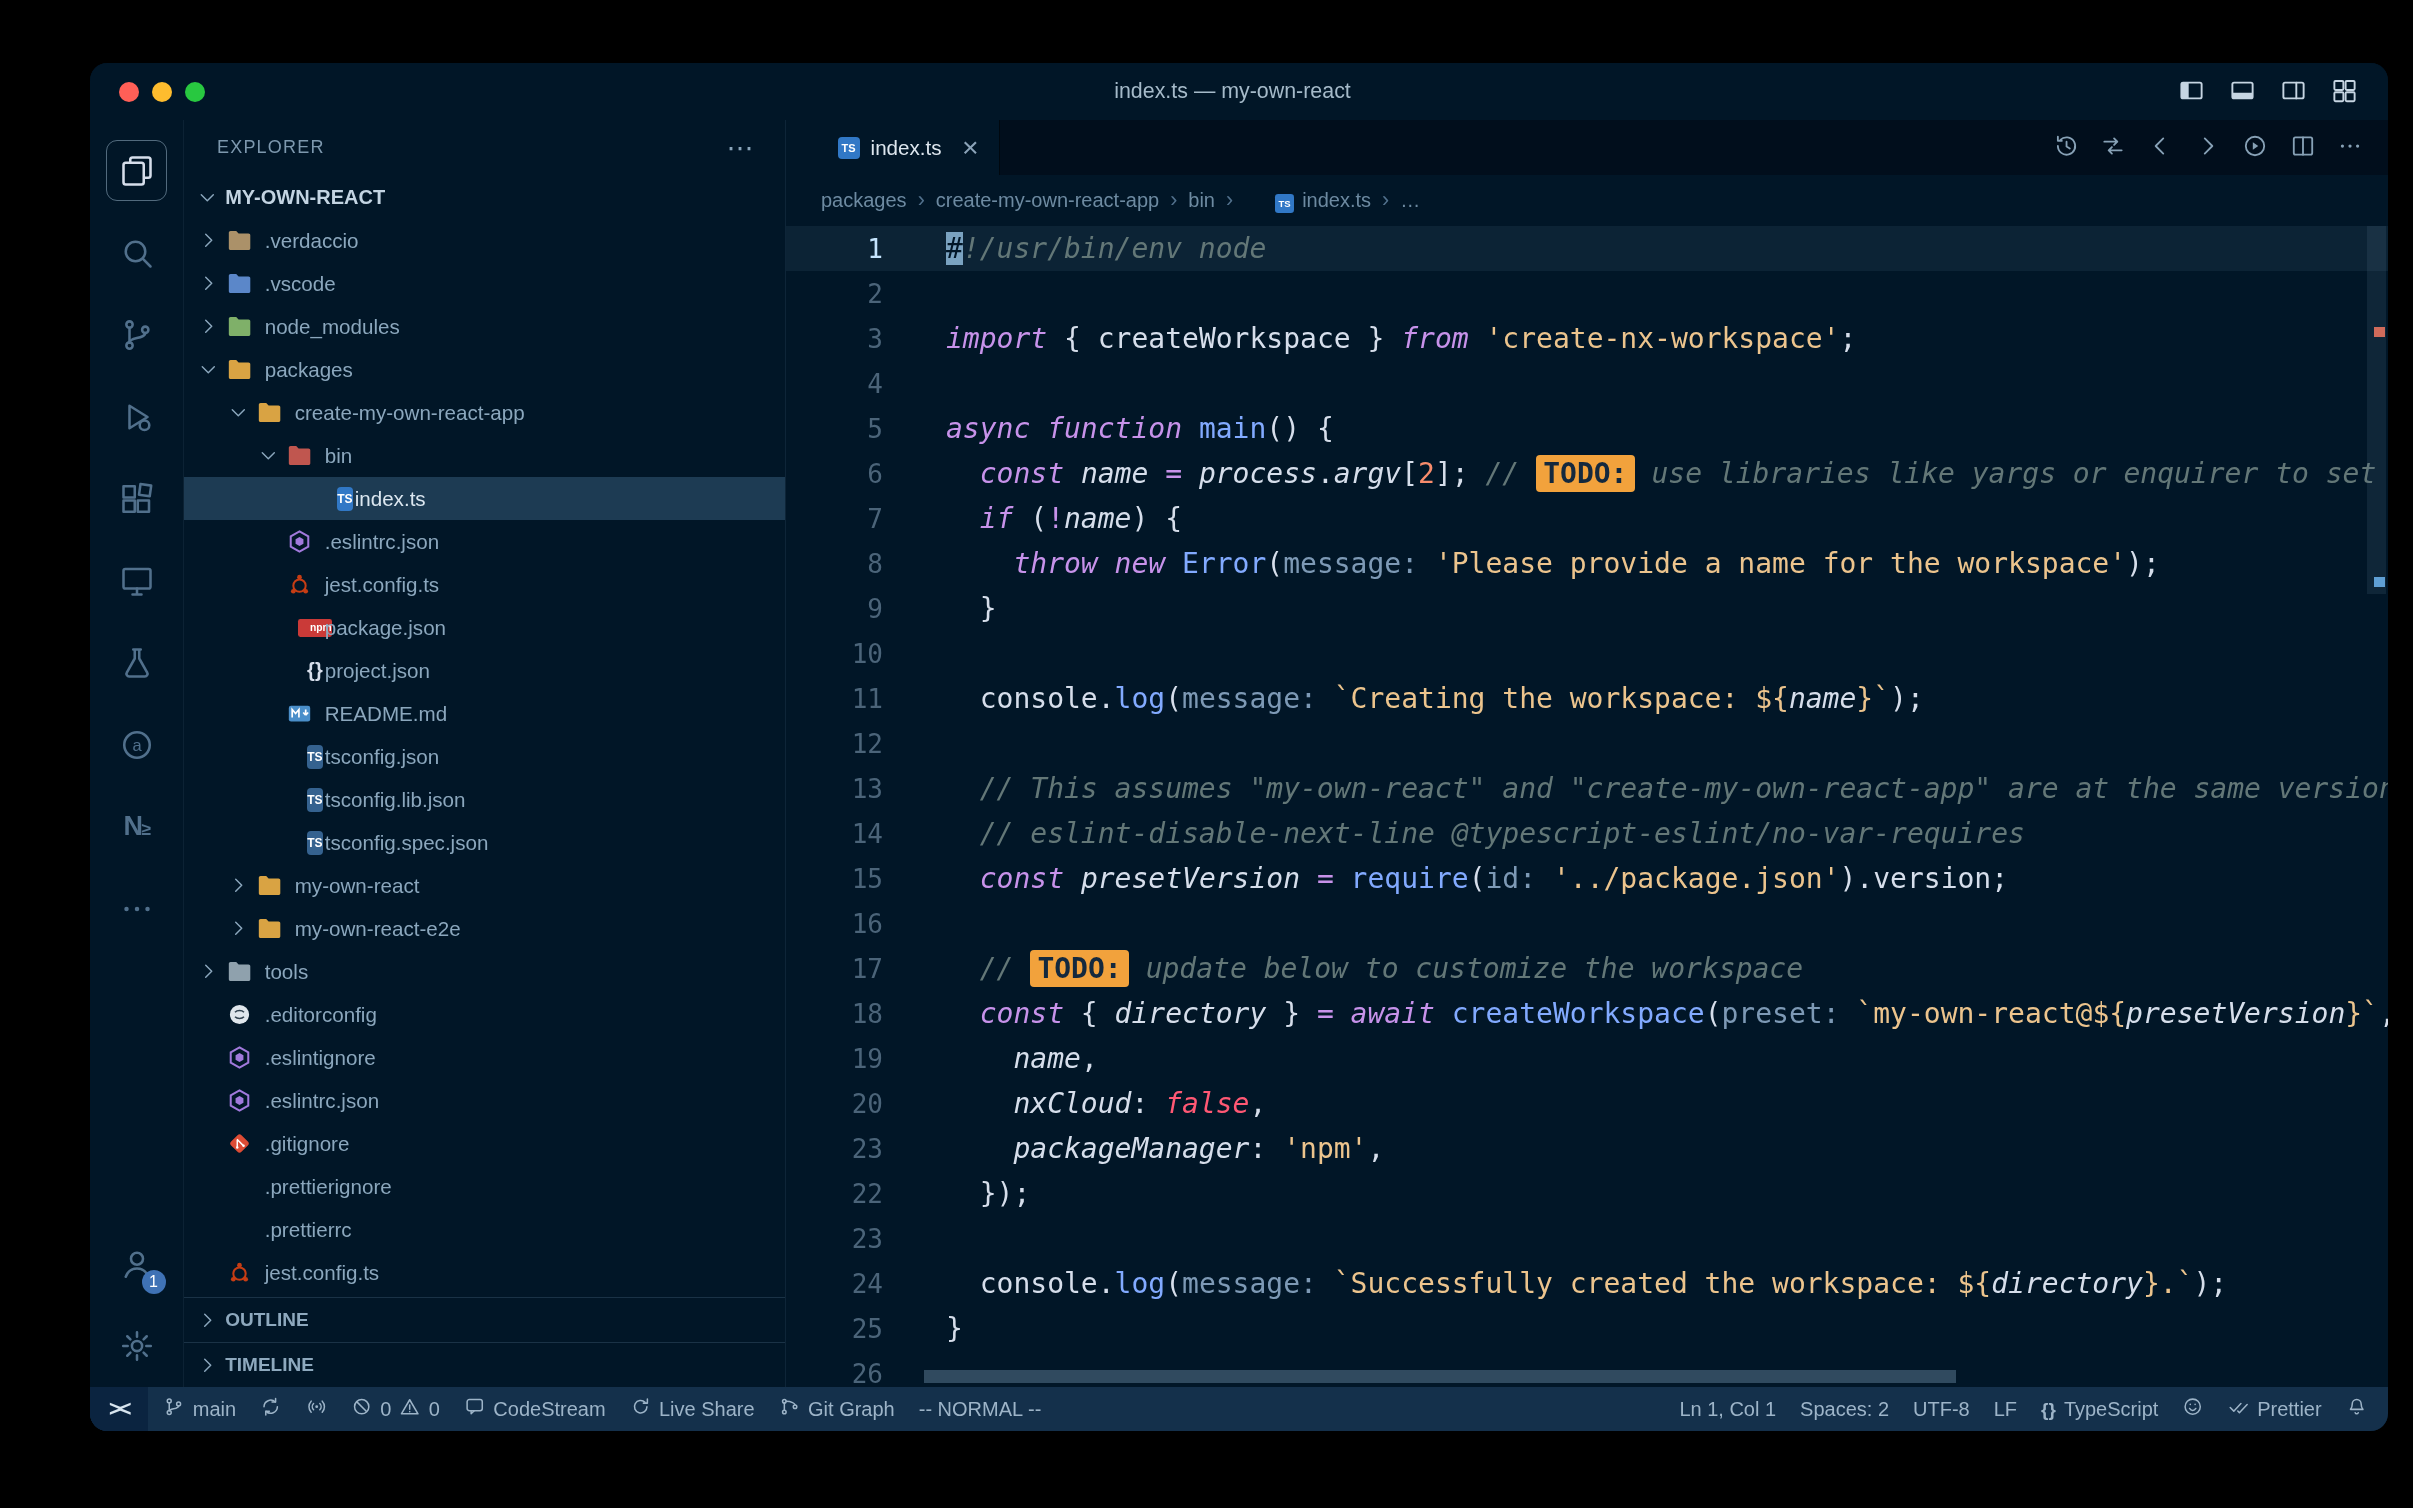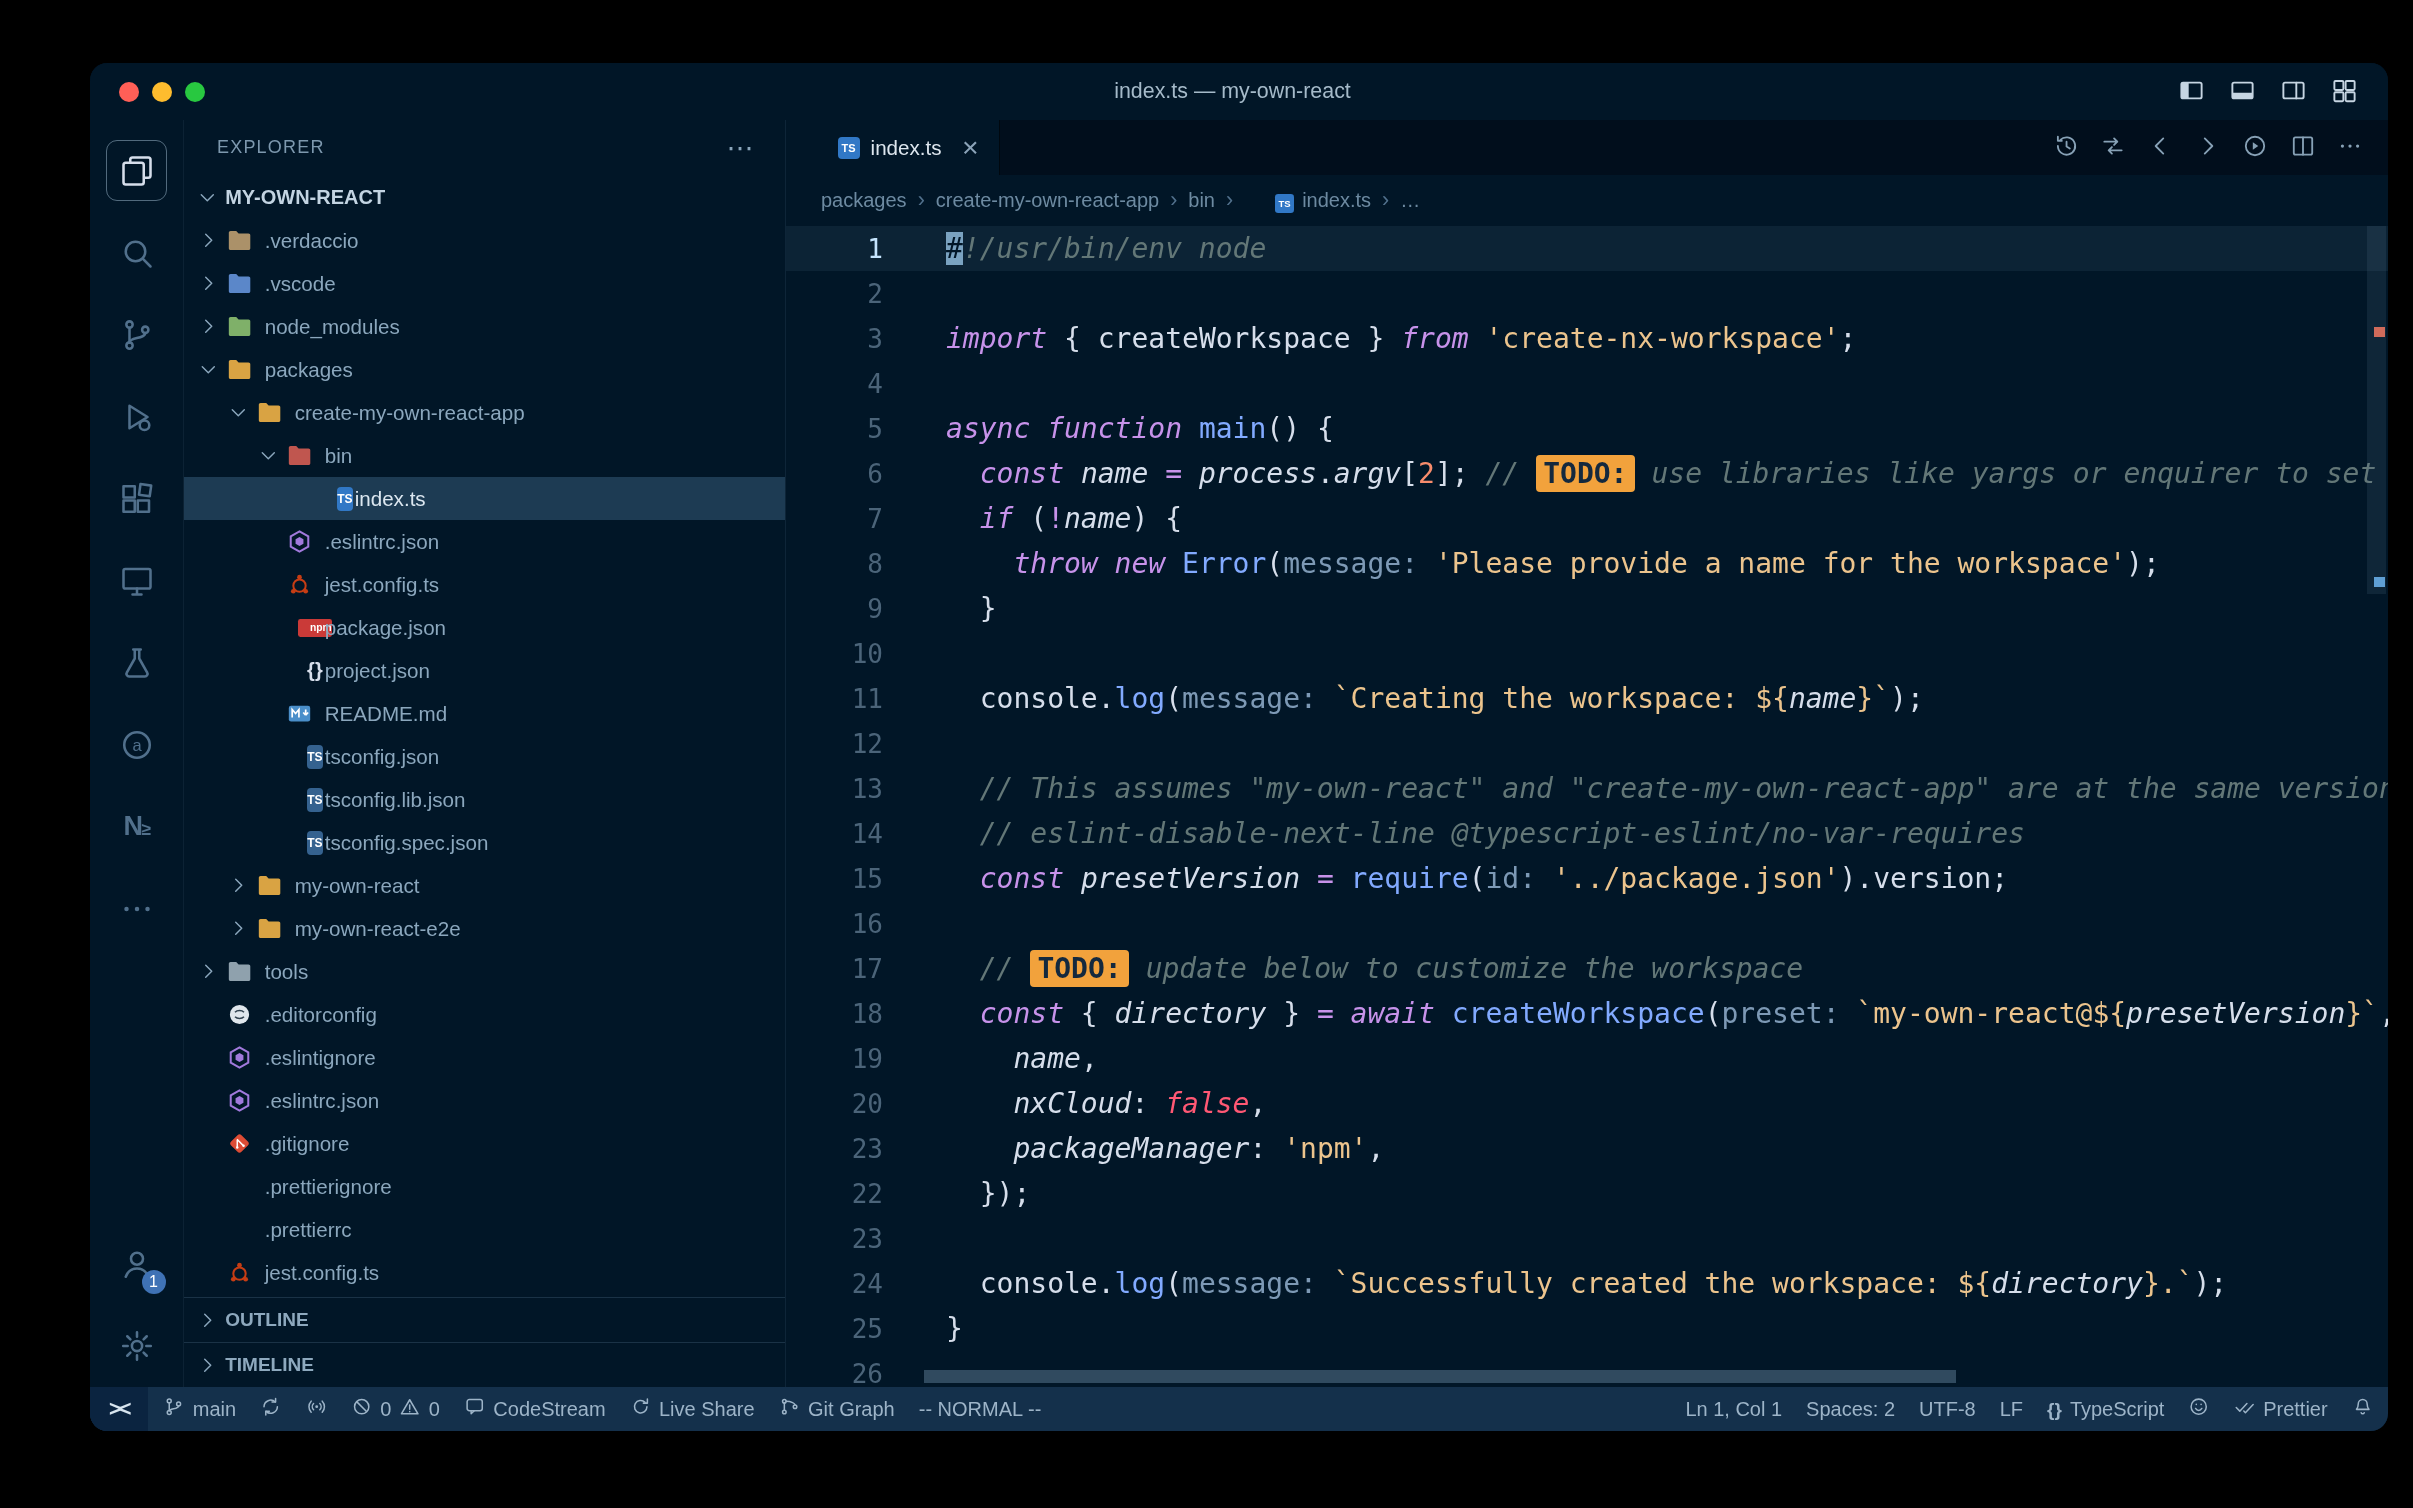--- a/index.html
+++ b/index.html
@@ -100,21 +100,21 @@
   .h-scroll{position:absolute;left:138px;bottom:4px;width:1032px;height:12.7px;background:rgba(95,126,151,.5);}
   .v-scroll{position:absolute;right:1.6px;top:0;width:19px;height:368px;background:rgba(95,126,151,.16);}
   .ruler-mark{position:absolute;width:11px;height:10.3px;right:3.2px;}
   .mark-1{top:101px;background:#d06b5b;}
   .mark-2{top:351px;background:#5f9fd4;}
   
   .statusbar{height:44px;flex:none;background:var(--statusbar,#14304b);display:flex;align-items:stretch;
              color:#9db4c8;font-size:20px;}
   .st-group{display:flex;align-items:stretch;min-width:0;}
   .st-group.left{flex:1;}
-  .st-group.right{padding-right:3px;}
+  .st-group.right{padding-right:9px;}
   .st-item{display:flex;align-items:center;gap:8px;padding:0 12px;white-space:nowrap;}
   .st-item svg{width:21.4px;height:21.4px;}
   .st-item.remote{background:var(--statusbar-remote,#0b2440);padding:0 19px;margin-right:3.2px;color:#d8e5ef;}
   .remote-glyph{font-weight:bold;font-size:21.4px;letter-spacing:-2.4px;}
   .braces-glyph{font-weight:bold;font-size:19px;}
 </style>
 </head>
 <body>
 
 <div class="window">

